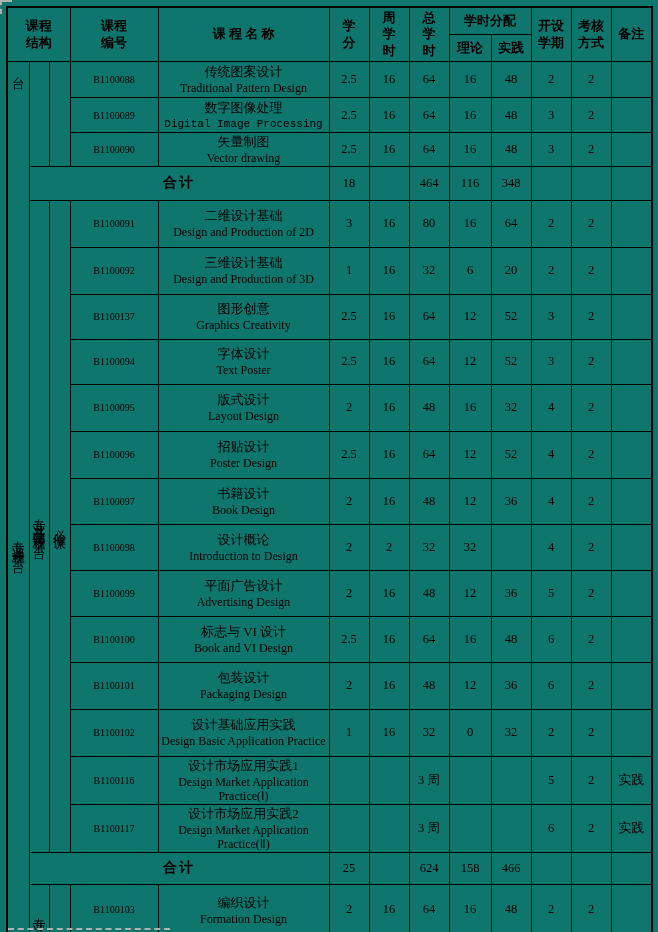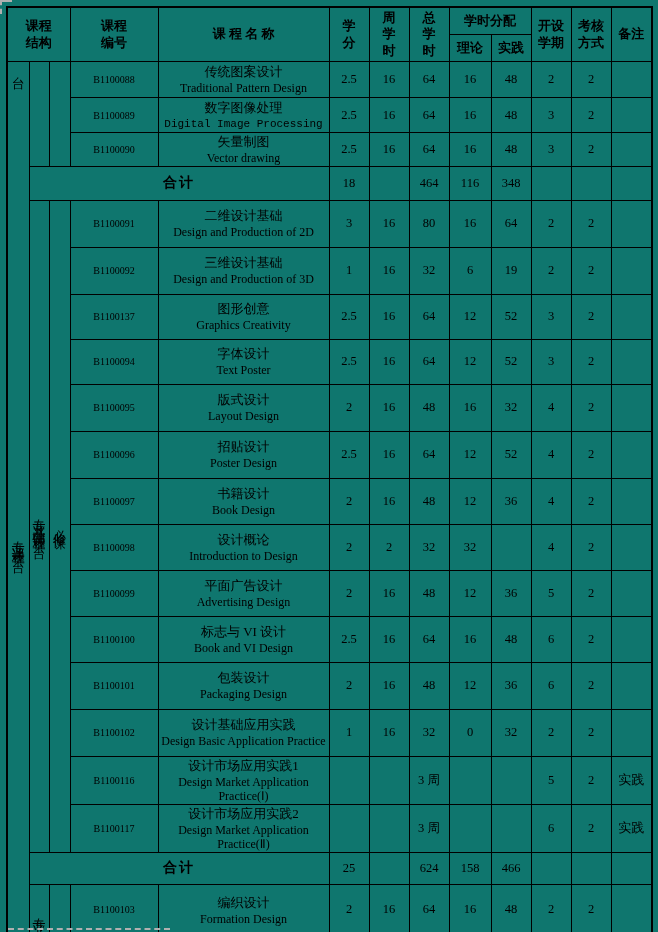--- a/index.html
+++ b/index.html
@@ -149,21 +149,21 @@
         <tr style="height: 47px;">
           <td class="code">B1100092</td>
           <td>
             <div class="cn">三维设计基础</div>
             <div class="en">Design and Production of 3D</div>
           </td>
           <td class="num">1</td>
           <td class="num">16</td>
           <td class="num">32</td>
           <td class="num">6</td>
-          <td class="num">19</td>
+          <td class="num">20</td>
           <td class="num">2</td>
           <td class="num">2</td>
           <td class="cn"></td>
         </tr>
         <tr style="height: 45px; margin-left: 15px;">
           <td class="code">B1100137</td>
           <td>
             <div class="cn">图形创意</div>
             <div class="en">Graphics Creativity</div>
           </td>

